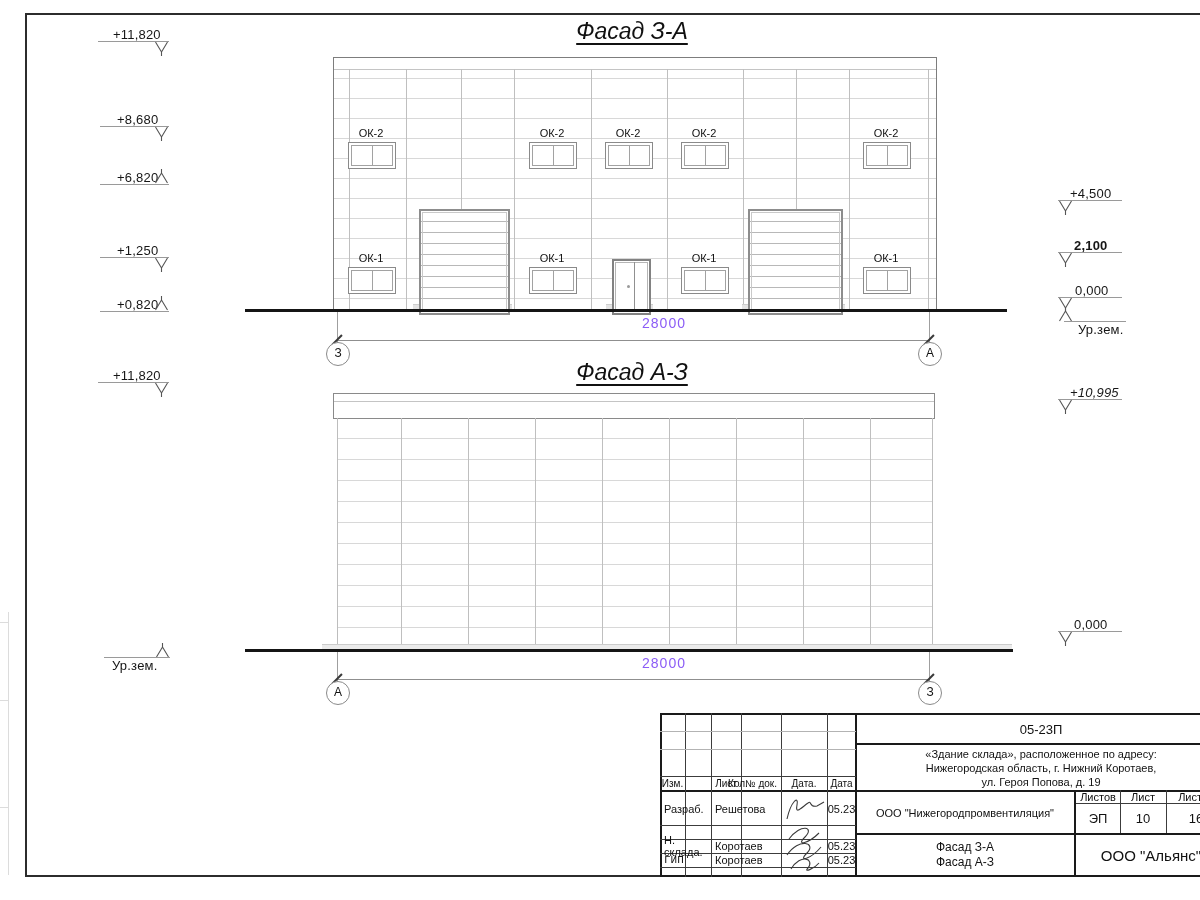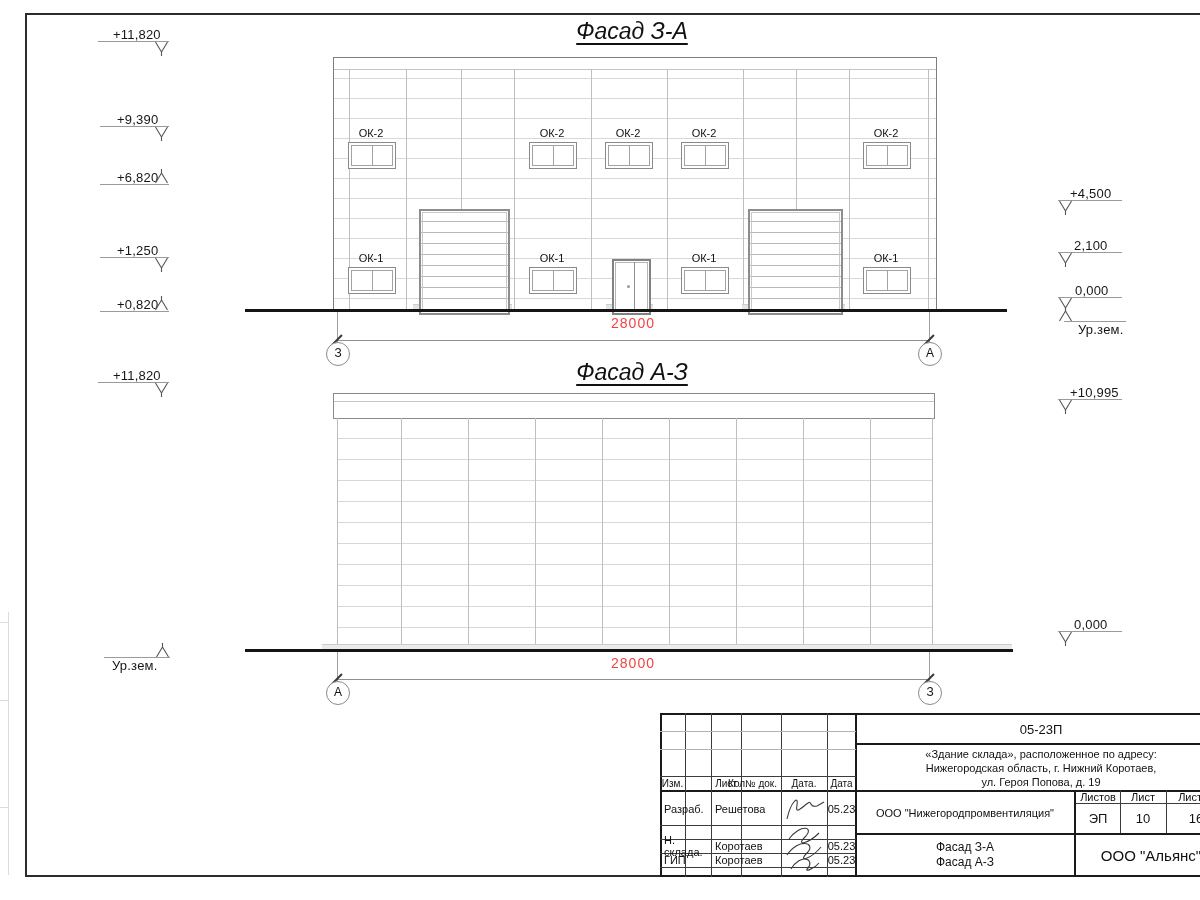--- a/index.html
+++ b/index.html
@@ -20,21 +20,21 @@
   .gate{position:absolute;border:2px solid #8d8d8d;background:
     repeating-linear-gradient(to bottom, #fff 0 10px, #b8b8b8 10px 11px);}
   .gate::before{content:"";position:absolute;inset:1px;border:1px solid #c9c9c9;}
   .apron{position:absolute;background:#e4e4e4;border-top:1px solid #cfcfcf;}
   
   .door{position:absolute;border:2px solid #828282;background:#fff;}
   .door .leaf{position:absolute;top:1px;bottom:1px;left:58%;width:1px;background:#909090;}
   .door .frame{position:absolute;inset:1px;border:1px solid #b5b5b5;}
   .door .handle{position:absolute;width:3px;height:3px;background:#9a9a9a;left:13px;top:24px;border-radius:50%;}
   
-  .dim-text{position:absolute;text-align:center;font-size:14px;letter-spacing:1px;color:#ef4444;}
+  .dim-text{position:absolute;text-align:center;font-size:14px;letter-spacing:1px;color:#8b5cf6;padding-left:31px;}
   .dim-line{position:absolute;height:1px;background:#8f8f8f;}
   .tick{position:absolute;width:14px;height:2px;background:#3a3a3a;transform:rotate(-45deg);}
   .ext{position:absolute;width:1px;background:#9f9f9f;}
   .bubble{position:absolute;width:22px;height:22px;border:1px solid #8a8a8a;border-radius:50%;
     background:#fff;text-align:center;line-height:21px;font-size:12px;color:#111;}
   
   .fac-title{position:absolute;width:300px;text-align:center;font-size:23px;font-style:italic;
     text-decoration:underline;text-underline-offset:4px;color:#111;}
   
   .mark{position:absolute;width:72px;height:34px;font-size:13px;color:#161616;}
@@ -156,21 +156,21 @@
 
 <div class="mark" style="left:98px;top:27px;">
   <span class="t" style="left:15px;top:0;">+11,820</span>
   <div class="shelf" style="left:0;width:71px;"></div>
   <svg style="left:56px;top:14px;" width="15" height="15" viewBox="0 0 15 15">
       <path d="M1.5 1 L7.5 11 L13.5 1" fill="none" stroke="#555" stroke-width="1.1"></path>
       <line x1="7.5" y1="11" x2="7.5" y2="15" stroke="#555" stroke-width="1.1"></line>
     </svg>
 </div>
 <div class="mark" style="left:100px;top:112px;">
-  <span class="t" style="left:17px;top:0;">+9,390</span>
+  <span class="t" style="left:17px;top:0;">+8,680</span>
   <div class="shelf" style="left:0;width:69px;"></div>
   <svg style="left:54px;top:14px;" width="15" height="15" viewBox="0 0 15 15">
       <path d="M1.5 1 L7.5 11 L13.5 1" fill="none" stroke="#555" stroke-width="1.1"></path>
       <line x1="7.5" y1="11" x2="7.5" y2="15" stroke="#555" stroke-width="1.1"></line>
     </svg>
 </div>
 <div class="mark" style="left:100px;top:169px;">
   <span class="t" style="left:17px;top:1px;">+6,820</span>
   <div class="shelf" style="left:0;top:15px;width:69px;"></div>
   <svg style="left:54px;top:0;" width="15" height="15" viewBox="0 0 15 15">
@@ -196,21 +196,21 @@
 </div>
 
 <div class="mark" style="left:1058px;top:186px;">
   <span class="t" style="left:12px;top:0;">+4,500</span>
   <div class="shelf" style="left:0;width:64px;"></div>
   <svg style="left:0;top:14px;" width="15" height="15" viewBox="0 0 15 15">
       <path d="M1.5 1 L7.5 11 L13.5 1" fill="none" stroke="#555" stroke-width="1.1"></path>
       <line x1="7.5" y1="11" x2="7.5" y2="15" stroke="#555" stroke-width="1.1"></line>
     </svg>
 </div>
-<div class="mark" style="left:1058px;top:238px;">
+<div class="mark" style="left:1058px;top:238px;font-weight:bold;">
   <span class="t" style="left:16px;top:0;">2,100</span>
   <div class="shelf" style="left:0;width:64px;"></div>
   <svg style="left:0;top:14px;" width="15" height="15" viewBox="0 0 15 15">
       <path d="M1.5 1 L7.5 11 L13.5 1" fill="none" stroke="#555" stroke-width="1.1"></path>
       <line x1="7.5" y1="11" x2="7.5" y2="15" stroke="#555" stroke-width="1.1"></line>
     </svg>
 </div>
 <div class="mark" style="left:1058px;top:283px;">
   <span class="t" style="left:17px;top:0;">0,000</span>
   <div class="shelf" style="left:0;width:64px;"></div>
@@ -239,21 +239,21 @@
 <div class="mark" style="left:104px;top:643px;">
   <svg style="left:51px;top:0;" width="15" height="15" viewBox="0 0 15 15">
       <path d="M1.5 14 L7.5 4 L13.5 14" fill="none" stroke="#555" stroke-width="1.1"></path>
       <line x1="7.5" y1="4" x2="7.5" y2="0" stroke="#555" stroke-width="1.1"></line>
     </svg>
   <div class="shelf" style="left:0;width:66px;"></div>
   <span class="t" style="left:8px;top:15px;">Ур.зем.</span>
 </div>
 
 <div class="mark" style="left:1058px;top:385px;">
-  <span class="t" style="left:12px;top:0;">+10,995</span>
+  <span class="t" style="left:12px;top:0;font-style:italic;">+10,995</span>
   <div class="shelf" style="left:0;width:64px;"></div>
   <svg style="left:0;top:14px;" width="15" height="15" viewBox="0 0 15 15">
       <path d="M1.5 1 L7.5 11 L13.5 1" fill="none" stroke="#555" stroke-width="1.1"></path>
       <line x1="7.5" y1="11" x2="7.5" y2="15" stroke="#555" stroke-width="1.1"></line>
     </svg>
 </div>
 <div class="mark" style="left:1058px;top:617px;">
   <span class="t" style="left:16px;top:0;">0,000</span>
   <div class="shelf" style="left:0;width:64px;"></div>
   <svg style="left:0;top:14px;" width="15" height="15" viewBox="0 0 15 15">
@@ -296,21 +296,21 @@
   <div class="cell" style="left:81px;top:63px;width:40px;height:14px;font-size:10px;">№ док.</div>
   <div class="cell" style="left:121px;top:63px;width:46px;height:14px;font-size:10px;">Дата.</div>
   <div class="cell" style="left:167px;top:63px;width:29px;height:14px;font-size:10px;">Дата</div>
 
   <div class="cell-l" style="left:4px;top:79px;width:47px;height:33px;">Разраб.</div>
   <div class="cell-l" style="left:55px;top:79px;width:66px;height:33px;">Решетова</div>
   <div class="cell" style="left:167px;top:79px;width:29px;height:33px;">05.23</div>
   <div class="cell-l" style="left:4px;top:126px;width:47px;height:14px;">Н. склада.</div>
   <div class="cell-l" style="left:55px;top:126px;width:66px;height:14px;">Коротаев</div>
   <div class="cell" style="left:167px;top:126px;width:29px;height:14px;">05.23</div>
-  <div class="cell-l" style="left:4px;top:140px;width:47px;height:14px;">ГИП</div>
+  <div class="cell-l" style="left:4px;top:140px;width:47px;height:14px;font-family:Liberation Mono, monospace;">ГИП</div>
   <div class="cell-l" style="left:55px;top:140px;width:66px;height:14px;">Коротаев</div>
   <div class="cell" style="left:167px;top:140px;width:29px;height:14px;">05.23</div>
 
   <svg style="position:absolute;left:121px;top:80px;" width="46" height="32" viewBox="0 0 46 32">
     <path d="M6 26 C10 8, 18 2, 16 12 C14 22, 20 15, 27 10 C31 7, 28 15, 36 13 L43 9" fill="none" stroke="#3a3a3a" stroke-width="1.1"></path>
   </svg>
   <svg style="position:absolute;left:121px;top:108px;" width="46" height="54" viewBox="0 0 46 54">
     <path d="M8 18 C20 2, 34 6, 24 16 C14 26, 28 22, 38 12 M6 34 C18 16, 36 22, 26 32 C16 42, 30 38, 40 26 M10 48 C20 32, 34 38, 27 47 C22 52, 33 48, 38 42" fill="none" stroke="#3a3a3a" stroke-width="1.1"></path>
   </svg>
 

